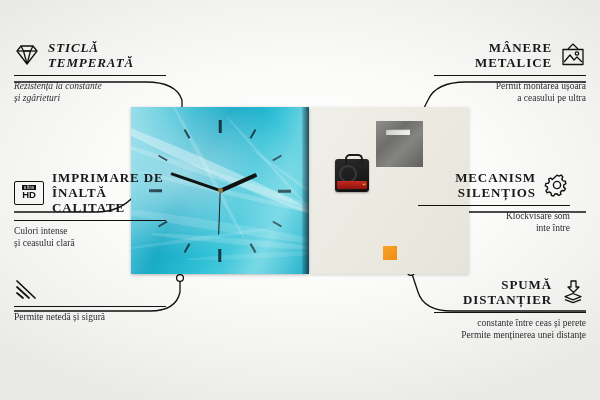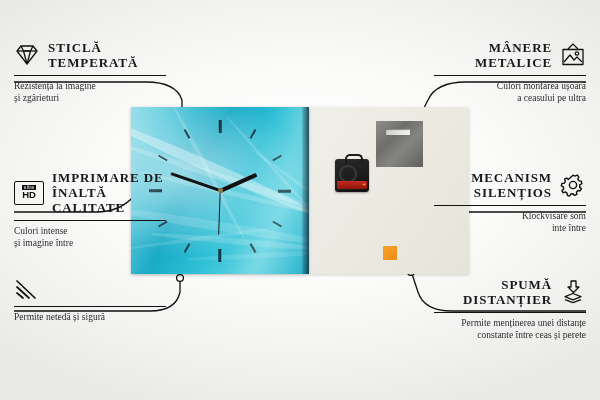--- a/index.html
+++ b/index.html
@@ -188,57 +188,57 @@
         <div class="mech-loop"></div>
         <div class="mech-dial"></div>
         <div class="battery">
             <b>+</b>
           </div>
       </div>
       <div class="spacer-foam"></div>
     </div>
   </div>
 
-  <div class="callout left" style="left:14px;top:40px;width:152px;">
+  <div class="callout left" style="left:14px;top:40px;width:152px;font-style:italic;">
     <div class="head">
       <span class="ico">
         <svg viewBox="0 0 26 24">
             <g fill="none" stroke="#111" stroke-width="1.3" stroke-linejoin="round">
           <path d="M3 8 L7 3 L19 3 L23 8 L13 21 Z"></path>
               <path d="M3 8 H23"></path>
           <path d="M7 3 L9.5 8 L13 21"></path>
               <path d="M19 3 L16.5 8 L13 21"></path>
               <path d="M9.5 8 H16.5"></path>
         </g>
           </svg>
       </span>
       <div>
         <div class="title">STICLĂ</div>
         <div class="title">TEMPERATĂ</div>
       </div>
     </div>
     <div class="rule"></div>
-    <div class="desc">Rezistență la imagine</div>
+    <div class="desc">Rezistență la constante</div>
     <div class="desc">și zgârieturi</div>
   </div>
 
   <div class="callout left" style="left:14px;top:170px;width:152px;">
     <div class="head">
       <span class="hdbox">
         <span class="u">ultra</span>
           <span class="h">HD</span>
       </span>
       <div>
         <div class="title">IMPRIMARE DE</div>
         <div class="title">ÎNALTĂ CALITATE</div>
       </div>
     </div>
     <div class="rule"></div>
     <div class="desc">Culori intense</div>
-    <div class="desc">și imagine între</div>
+    <div class="desc">și ceasului clară</div>
   </div>
 
   <div class="callout left" style="left:14px;top:277px;width:152px;">
     <div class="head">
       <span class="ico">
         <svg viewBox="0 0 26 24">
             <g stroke="#111" stroke-width="1.7" stroke-linecap="round">
           <path d="M3 4 L21 21"></path>
               <path d="M3 10 L15 21"></path>
               <path d="M3 16 L9 21"></path>
@@ -262,25 +262,25 @@
           <path d="M13 1 L18 6"></path>
               <path d="M13 1 L8 6"></path>
           <rect x="3" y="6.5" width="20" height="15"></rect>
           <path d="M4 19 L10 12 L14 17 L17 14 L22 19"></path>
           <circle cx="17" cy="10.5" r="1.7"></circle>
         </g>
           </svg>
       </span>
     </div>
     <div class="rule"></div>
-    <div class="desc">Culori montarea ușoară</div>
+    <div class="desc">Permit montarea ușoară</div>
     <div class="desc">a ceasului pe ultra</div>
   </div>
 
-  <div class="callout right" style="left:434px;top:170px;width:152px;">
+  <div class="callout right" style="left:418px;top:170px;width:152px;">
     <div class="head">
       <div>
         <div class="title">MECANISM</div>
         <div class="title">SILENȚIOS</div>
       </div>
       <span class="ico">
         <svg viewBox="0 0 26 24">
             <g fill="none" stroke="#111" stroke-width="1.4" stroke-linejoin="round">
           <path d="M13 2.2 l2.2 .9 2-1.1 1.6 1.9 -1 2.1 1.3 1.9 2.3 .3 .4 2.4 -2 1.2 -.2 2.3 1.8 1.5 -1.1 2.2 -2.3 -.3 -1.6 1.7 .5 2.2 -2.3 1 -1.6 -1.7 -2.2 .3 -1.1 2 -2.4 -.6 -.2 -2.3 -1.9 -1.2 -2.1 .9 -1.2 -2.1 1.7 -1.6 -.2 -2.3 -2.1 -1 .6 -2.4 2.3 -.1 1.2 -2 -.8 -2.1 2.1 -1.2 1.6 1.6 Z"></path>
           <circle cx="13" cy="12" r="3.6"></circle>
@@ -303,17 +303,17 @@
         <svg viewBox="0 0 26 24">
             <g fill="none" stroke="#111" stroke-width="1.3" stroke-linejoin="round">
           <path d="M11 1 h5 v6 h3 l-5.5 5.5 L8 7 h3 Z"></path>
           <path d="M13 13.5 l8 3.2 -8 3.2 -8 -3.2 Z"></path>
           <path d="M5 19.6 l8 3.1 8 -3.1"></path>
         </g>
           </svg>
       </span>
     </div>
     <div class="rule"></div>
+    <div class="desc">constante între ceas și perete</div>
     <div class="desc">Permite menținerea unei distanțe</div>
-    <div class="desc">constante între ceas și perete</div>
   </div>
 
 </div>
 
 </body></html>

